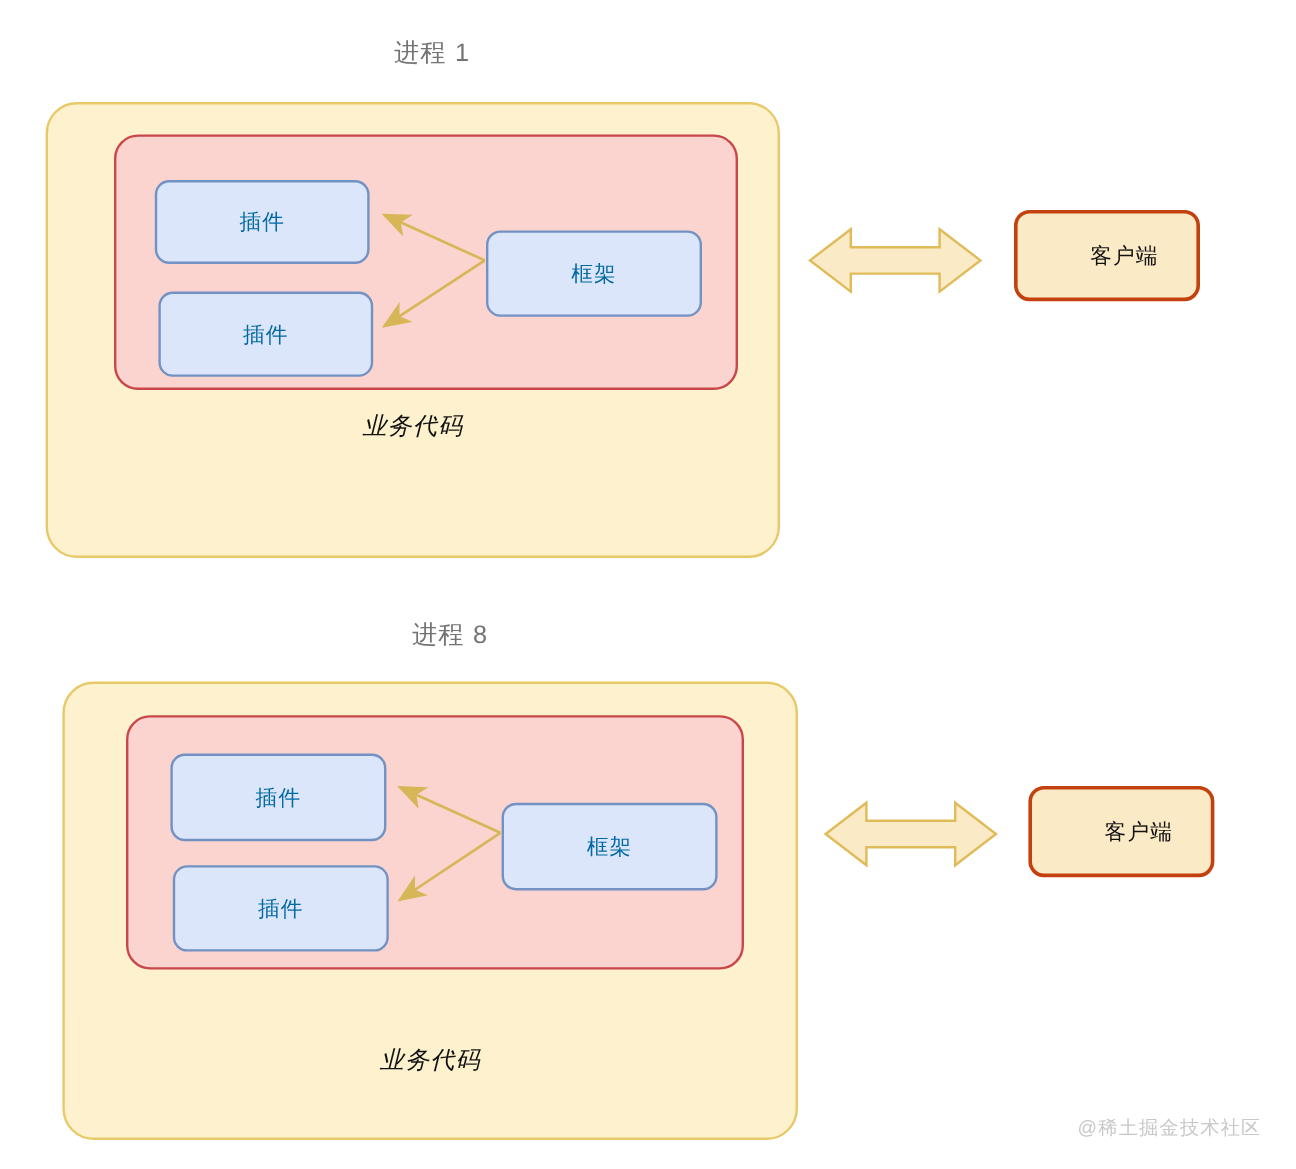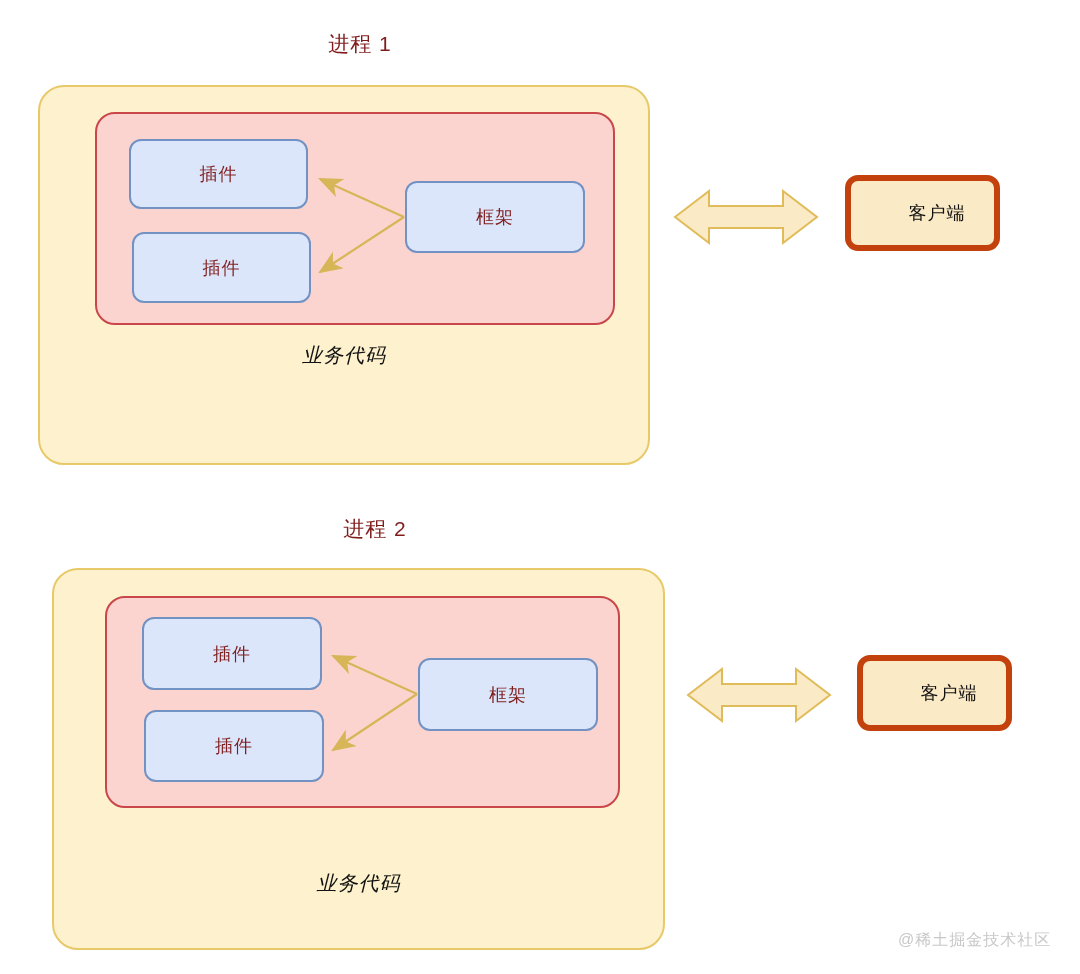--- a/index.html
+++ b/index.html
@@ -14,21 +14,21 @@
     position: relative;
     width: 1080px;
     height: 974px;
     background: #ffffff;
     overflow: hidden;
   }
 
   .process-title {
     position: absolute;
     font-size: 21px;
-    color: #7f1d1d;
+    color: #737373;
     letter-spacing: 1px;
     white-space: nowrap;
     text-align: center;
   }
 
   
   .box-business {
     position: absolute;
     background: #fdf2cd;
     border: 2px solid #e8c96a;
@@ -59,29 +59,30 @@
   .box-blue {
     position: absolute;
     background: #dbe6fb;
     border: 2px solid #7392c4;
     border-radius: 12px;
     box-sizing: border-box;
     display: flex;
     align-items: center;
     justify-content: center;
     font-size: 18px;
-    color: #7f1d1d;
+    color: #0369a1;
     letter-spacing: 1px;
+    margin-top: 11px;
   }
 
   
   .box-client {
     position: absolute;
     background: #fbeac6;
-    border: 6px solid #c2410c;
+    border: 3px solid #c2410c;
     border-radius: 13px;
     box-sizing: border-box;
     display: flex;
     align-items: center;
     justify-content: center;
     font-size: 18px;
     color: #111111;
     letter-spacing: 1px;
     padding-left: 29px;
   }
@@ -127,21 +128,21 @@
     <line x1="404" y1="217" x2="320" y2="179" stroke="#d6b656" stroke-width="2.2" marker-end="url(#ah1)"></line>
     <line x1="404" y1="217" x2="320" y2="272" stroke="#d6b656" stroke-width="2.2" marker-end="url(#ah1)"></line>
   </svg>
 
   <svg class="arrow-svg" style="left:675px; top:190px; width:142px; height:54px;" viewBox="0 0 142 54">
     <polygon points="0,27 34,1 34,16 108,16 108,1 142,27 108,53 108,38 34,38 34,53" fill="#fbeac6" stroke="#e0bb59" stroke-width="2"></polygon>
   </svg>
 
   <div class="box-client" style="left:845px; top:175px; width:155px; height:76px;">客户端</div>
 
-  <div class="process-title" style="left:300px; top:515px; width:150px;">进程 2</div>
+  <div class="process-title" style="left:300px; top:515px; width:150px;">进程 8</div>
 
   <div class="box-business" style="left:52px; top:568px; width:613px; height:382px;">
     <div class="business-label" style="top:300px;">业务代码</div>
   </div>
 
   <div class="box-pink" style="left:105px; top:596px; width:515px; height:212px;"></div>
 
   <div class="box-blue" style="left:142px; top:617px; width:180px; height:73px;">插件</div>
 
   <div class="box-blue" style="left:144px; top:710px; width:180px; height:72px;">插件</div>

